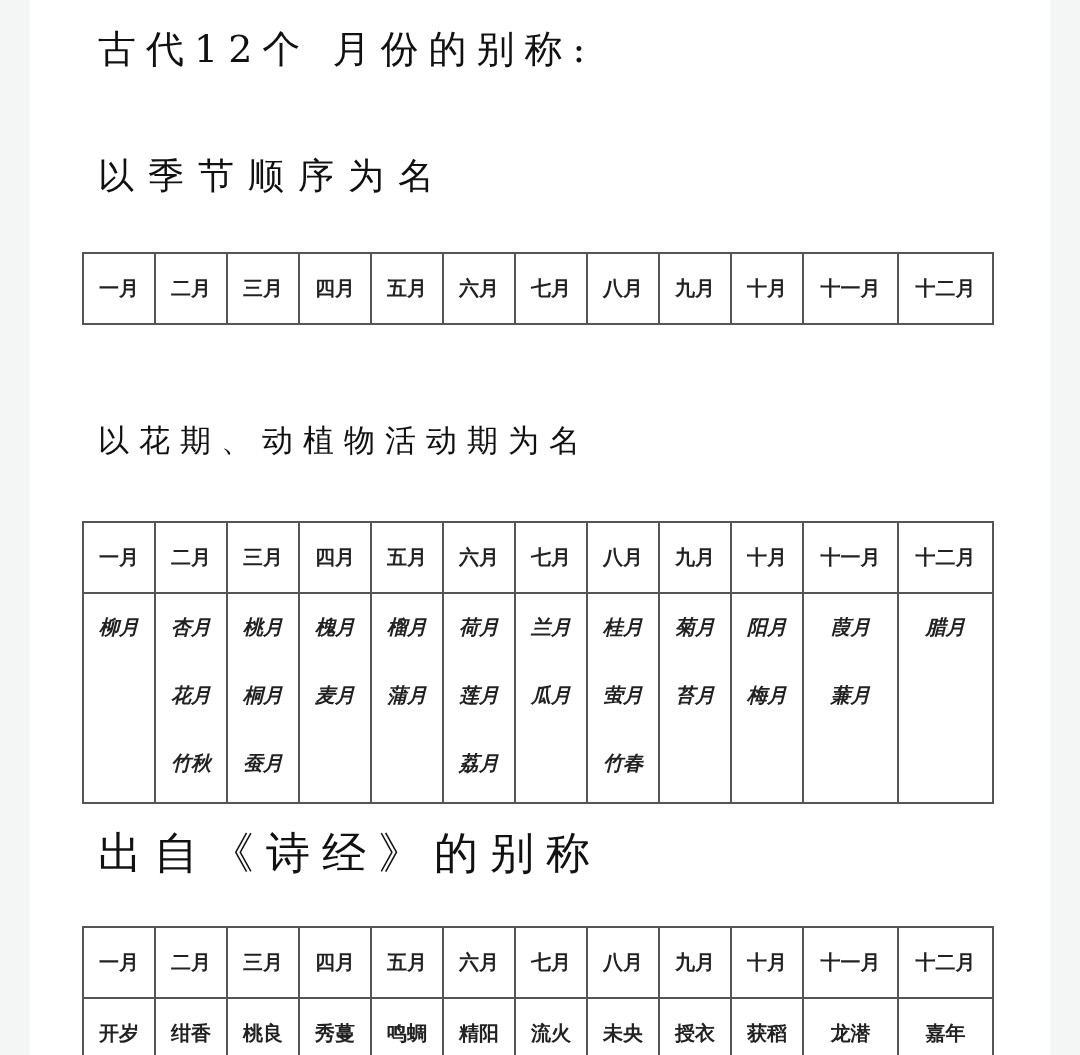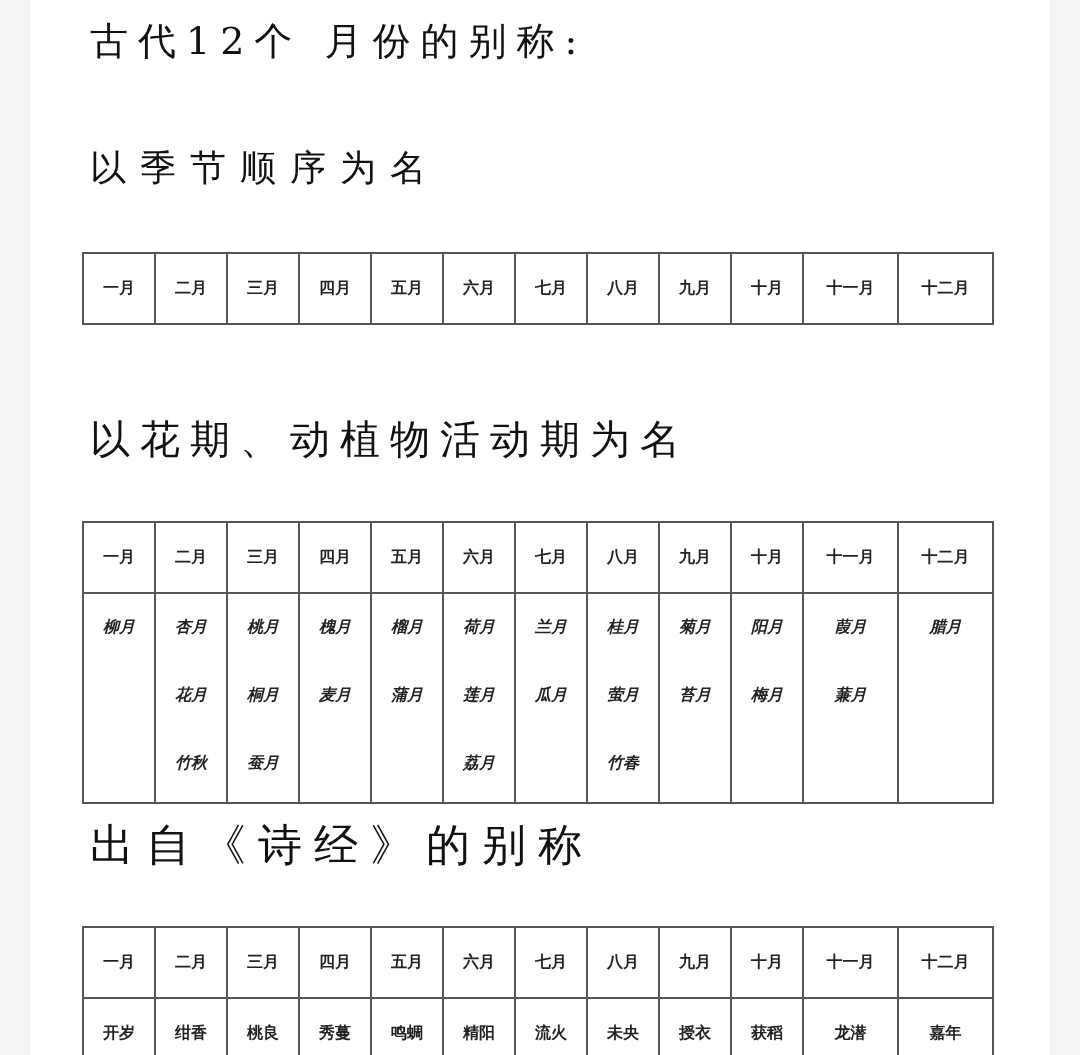--- a/index.html
+++ b/index.html
@@ -14,39 +14,39 @@
     position: absolute;
     left: 30px;
     top: 0;
     width: 1020px;
     height: 1055px;
     background: #ffffff;
   }
   .heading {
     position: absolute;
     left: 82px;
-    margin: 8px;
+    margin: 16px;
     font-family: "DejaVu Serif", serif;
     font-weight: normal;
     color: #111;
     letter-spacing: 14px;
     white-space: nowrap;
   }
   .h-main { top: 8px; font-size: 38px; letter-spacing: 10px; }
   .h-s1 { top: 136px; font-size: 36px; }
-  .h-s2 { top: 404px; font-size: 40px; letter-spacing: 10px; }
+  .h-s2 { top: 404px; font-size: 31px; letter-spacing: 10px; }
   .h-s3 { top: 808px; font-size: 44px; letter-spacing: 12px; }
 
   table.months {
     position: absolute;
     left: 82px;
     border-collapse: collapse;
     font-family: "DejaVu Sans", sans-serif;
     font-weight: bold;
-    font-size: 16px;
+    font-size: 20px;
     color: #222;
     table-layout: fixed;
   }
   table.months td {
     border: 2px solid #555;
     text-align: center;
     padding: 0;
     height: 69px;
     vertical-align: middle;
   }

